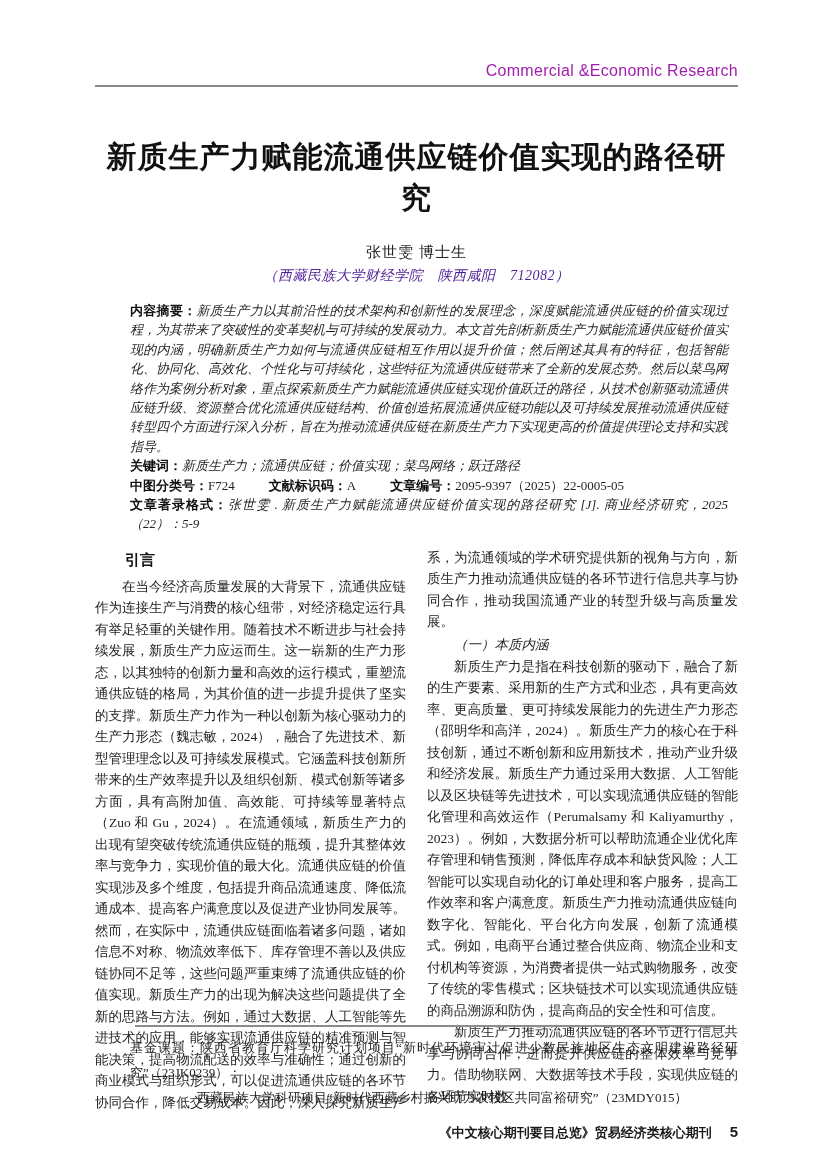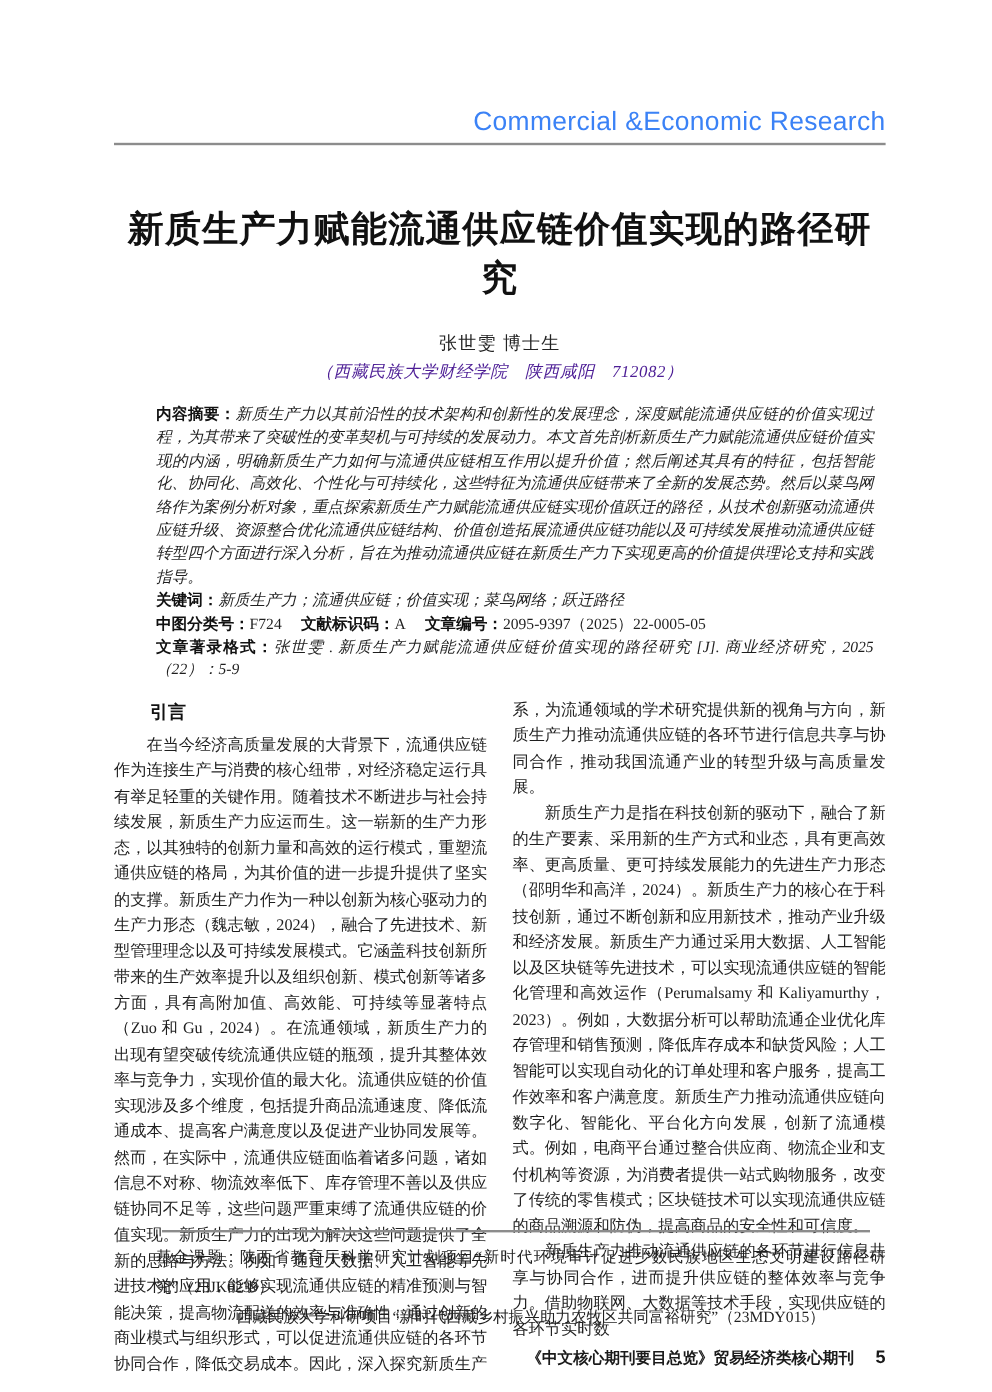--- a/index.html
+++ b/index.html
@@ -9,25 +9,25 @@
     background:#ffffff;
     margin:0 auto;
     font-family:"Liberation Serif","DejaVu Serif",serif;
     color:#1f1f1f;
     overflow:hidden;
   }
   .content{margin:0 89px 0 95px;}
 
   
   .journal-en{
-    padding-top:88px;
+    padding-top:62px;
     text-align:right;
     font-family:"Liberation Sans","DejaVu Sans",sans-serif;
-    font-size:22px;
-    color:#3b82f6;
+    font-size:16px;
+    color:#a21caf;
     letter-spacing:.3px;
   }
   .header-rule{margin-top:5px;height:2px;background:#8c8c8c;}
 
   
   .title{
     margin:50px 0 0 0;
     text-align:center;
     font-family:"Liberation Sans","DejaVu Sans",sans-serif;
     font-weight:bold;
@@ -46,21 +46,21 @@
   }
 
   
   .meta{margin:16px 10px 0 35px;font-size:13px;line-height:19.4px;}
   .meta p{margin:0;text-align:justify;}
   .lbl{
     font-family:"Liberation Sans","DejaVu Sans",sans-serif;
     font-weight:bold;font-style:normal;color:#111;
   }
   .kai{font-style:italic;}
-  .meta .cls .sp{margin-left:16px;}
+  .meta .cls .sp{margin-left:34px;}
 
   
   .columns{
     display:flex;justify-content:space-between;
     margin-top:13px;height:562px;overflow:hidden;
   }
   .col{width:311px;font-size:13.5px;line-height:21.5px;text-align:justify;}
   .col p{margin:0;}
   .indent{text-indent:2em;}
   h2{
@@ -107,20 +107,21 @@
       <p><span class="lbl">文章著录格式：</span><span class="kai">张世雯 . 新质生产力赋能流通供应链价值实现的路径研究 [J]. 商业经济研究，2025（22）：5-9</span></p>
     </section>
 
     <main class="columns">
       <div class="col">
         <h2 class="intro-h">引言</h2>
         <p class="indent">在当今经济高质量发展的大背景下，流通供应链作为连接生产与消费的核心纽带，对经济稳定运行具有举足轻重的关键作用。随着技术不断进步与社会持续发展，新质生产力应运而生。这一崭新的生产力形态，以其独特的创新力量和高效的运行模式，重塑流通供应链的格局，为其价值的进一步提升提供了坚实的支撑。新质生产力作为一种以创新为核心驱动力的生产力形态（魏志敏，2024），融合了先进技术、新型管理理念以及可持续发展模式。它涵盖科技创新所带来的生产效率提升以及组织创新、模式创新等诸多方面，具有高附加值、高效能、可持续等显著特点（Zuo 和 Gu，2024）。在流通领域，新质生产力的出现有望突破传统流通供应链的瓶颈，提升其整体效率与竞争力，实现价值的最大化。流通供应链的价值实现涉及多个维度，包括提升商品流通速度、降低流通成本、提高客户满意度以及促进产业协同发展等。然而，在实际中，流通供应链面临着诸多问题，诸如信息不对称、物流效率低下、库存管理不善以及供应链协同不足等，这些问题严重束缚了流通供应链的价值实现。新质生产力的出现为解决这些问题提供了全新的思路与方法。例如，通过大数据、人工智能等先进技术的应用，能够实现流通供应链的精准预测与智能决策，提高物流配送的效率与准确性；通过创新的商业模式与组织形式，可以促进流通供应链的各环节协同合作，降低交易成本。因此，深入探究新质生产力赋能流通供应链价值实现的内涵、特征以及跃迁路径，不仅有助于丰富和完善流通供应链管理的理论体</p>
       </div>
       <div class="col">
         <p>系，为流通领域的学术研究提供新的视角与方向，新质生产力推动流通供应链的各环节进行信息共享与协同合作，推动我国流通产业的转型升级与高质量发展。</p>
+        <p class="sub">（一）本质内涵</p>
         <p class="indent">新质生产力是指在科技创新的驱动下，融合了新的生产要素、采用新的生产方式和业态，具有更高效率、更高质量、更可持续发展能力的先进生产力形态（邵明华和高洋，2024）。新质生产力的核心在于科技创新，通过不断创新和应用新技术，推动产业升级和经济发展。新质生产力通过采用大数据、人工智能以及区块链等先进技术，可以实现流通供应链的智能化管理和高效运作（Perumalsamy 和 Kaliyamurthy，2023）。例如，大数据分析可以帮助流通企业优化库存管理和销售预测，降低库存成本和缺货风险；人工智能可以实现自动化的订单处理和客户服务，提高工作效率和客户满意度。新质生产力推动流通供应链向数字化、智能化、平台化方向发展，创新了流通模式。例如，电商平台通过整合供应商、物流企业和支付机构等资源，为消费者提供一站式购物服务，改变了传统的零售模式；区块链技术可以实现流通供应链的商品溯源和防伪，提高商品的安全性和可信度。</p>
         <p class="indent">新质生产力推动流通供应链的各环节进行信息共享与协同合作，进而提升供应链的整体效率与竞争力。借助物联网、大数据等技术手段，实现供应链的各环节实时数</p>
       </div>
     </main>
 
   </div>
 
   <div class="footer-area">
     <div class="footnote-rule"></div>
     <div class="footnote">

